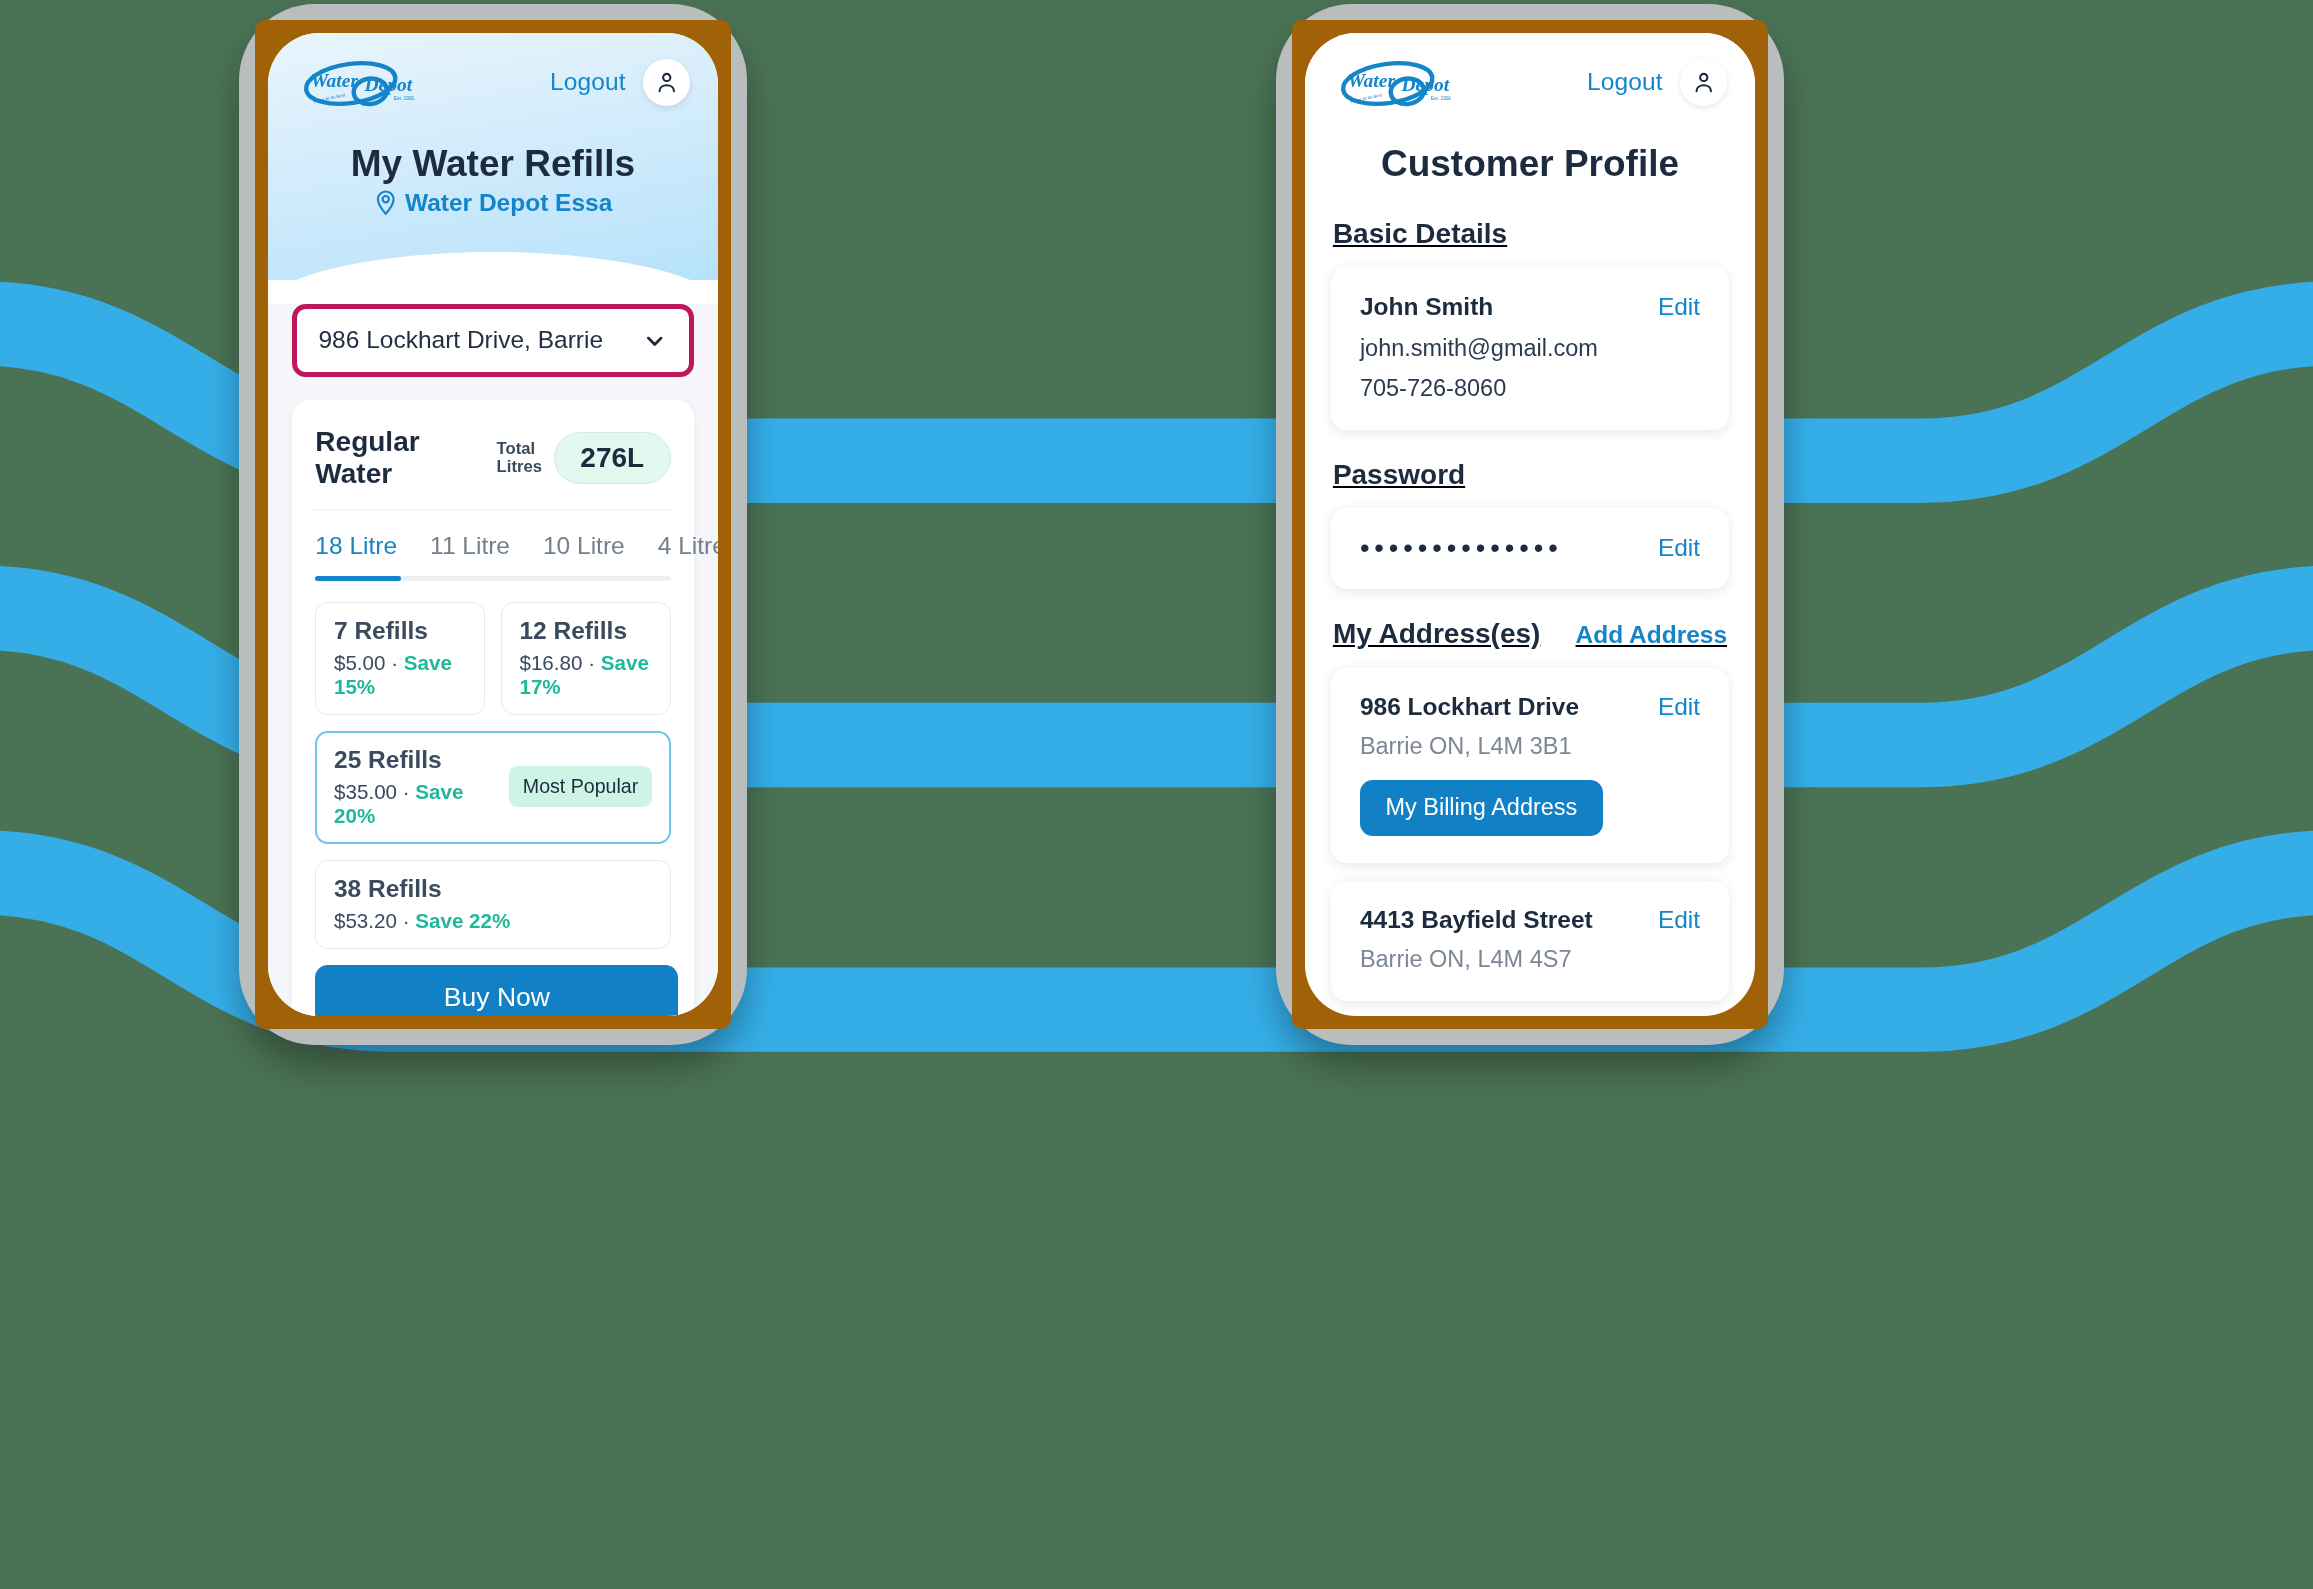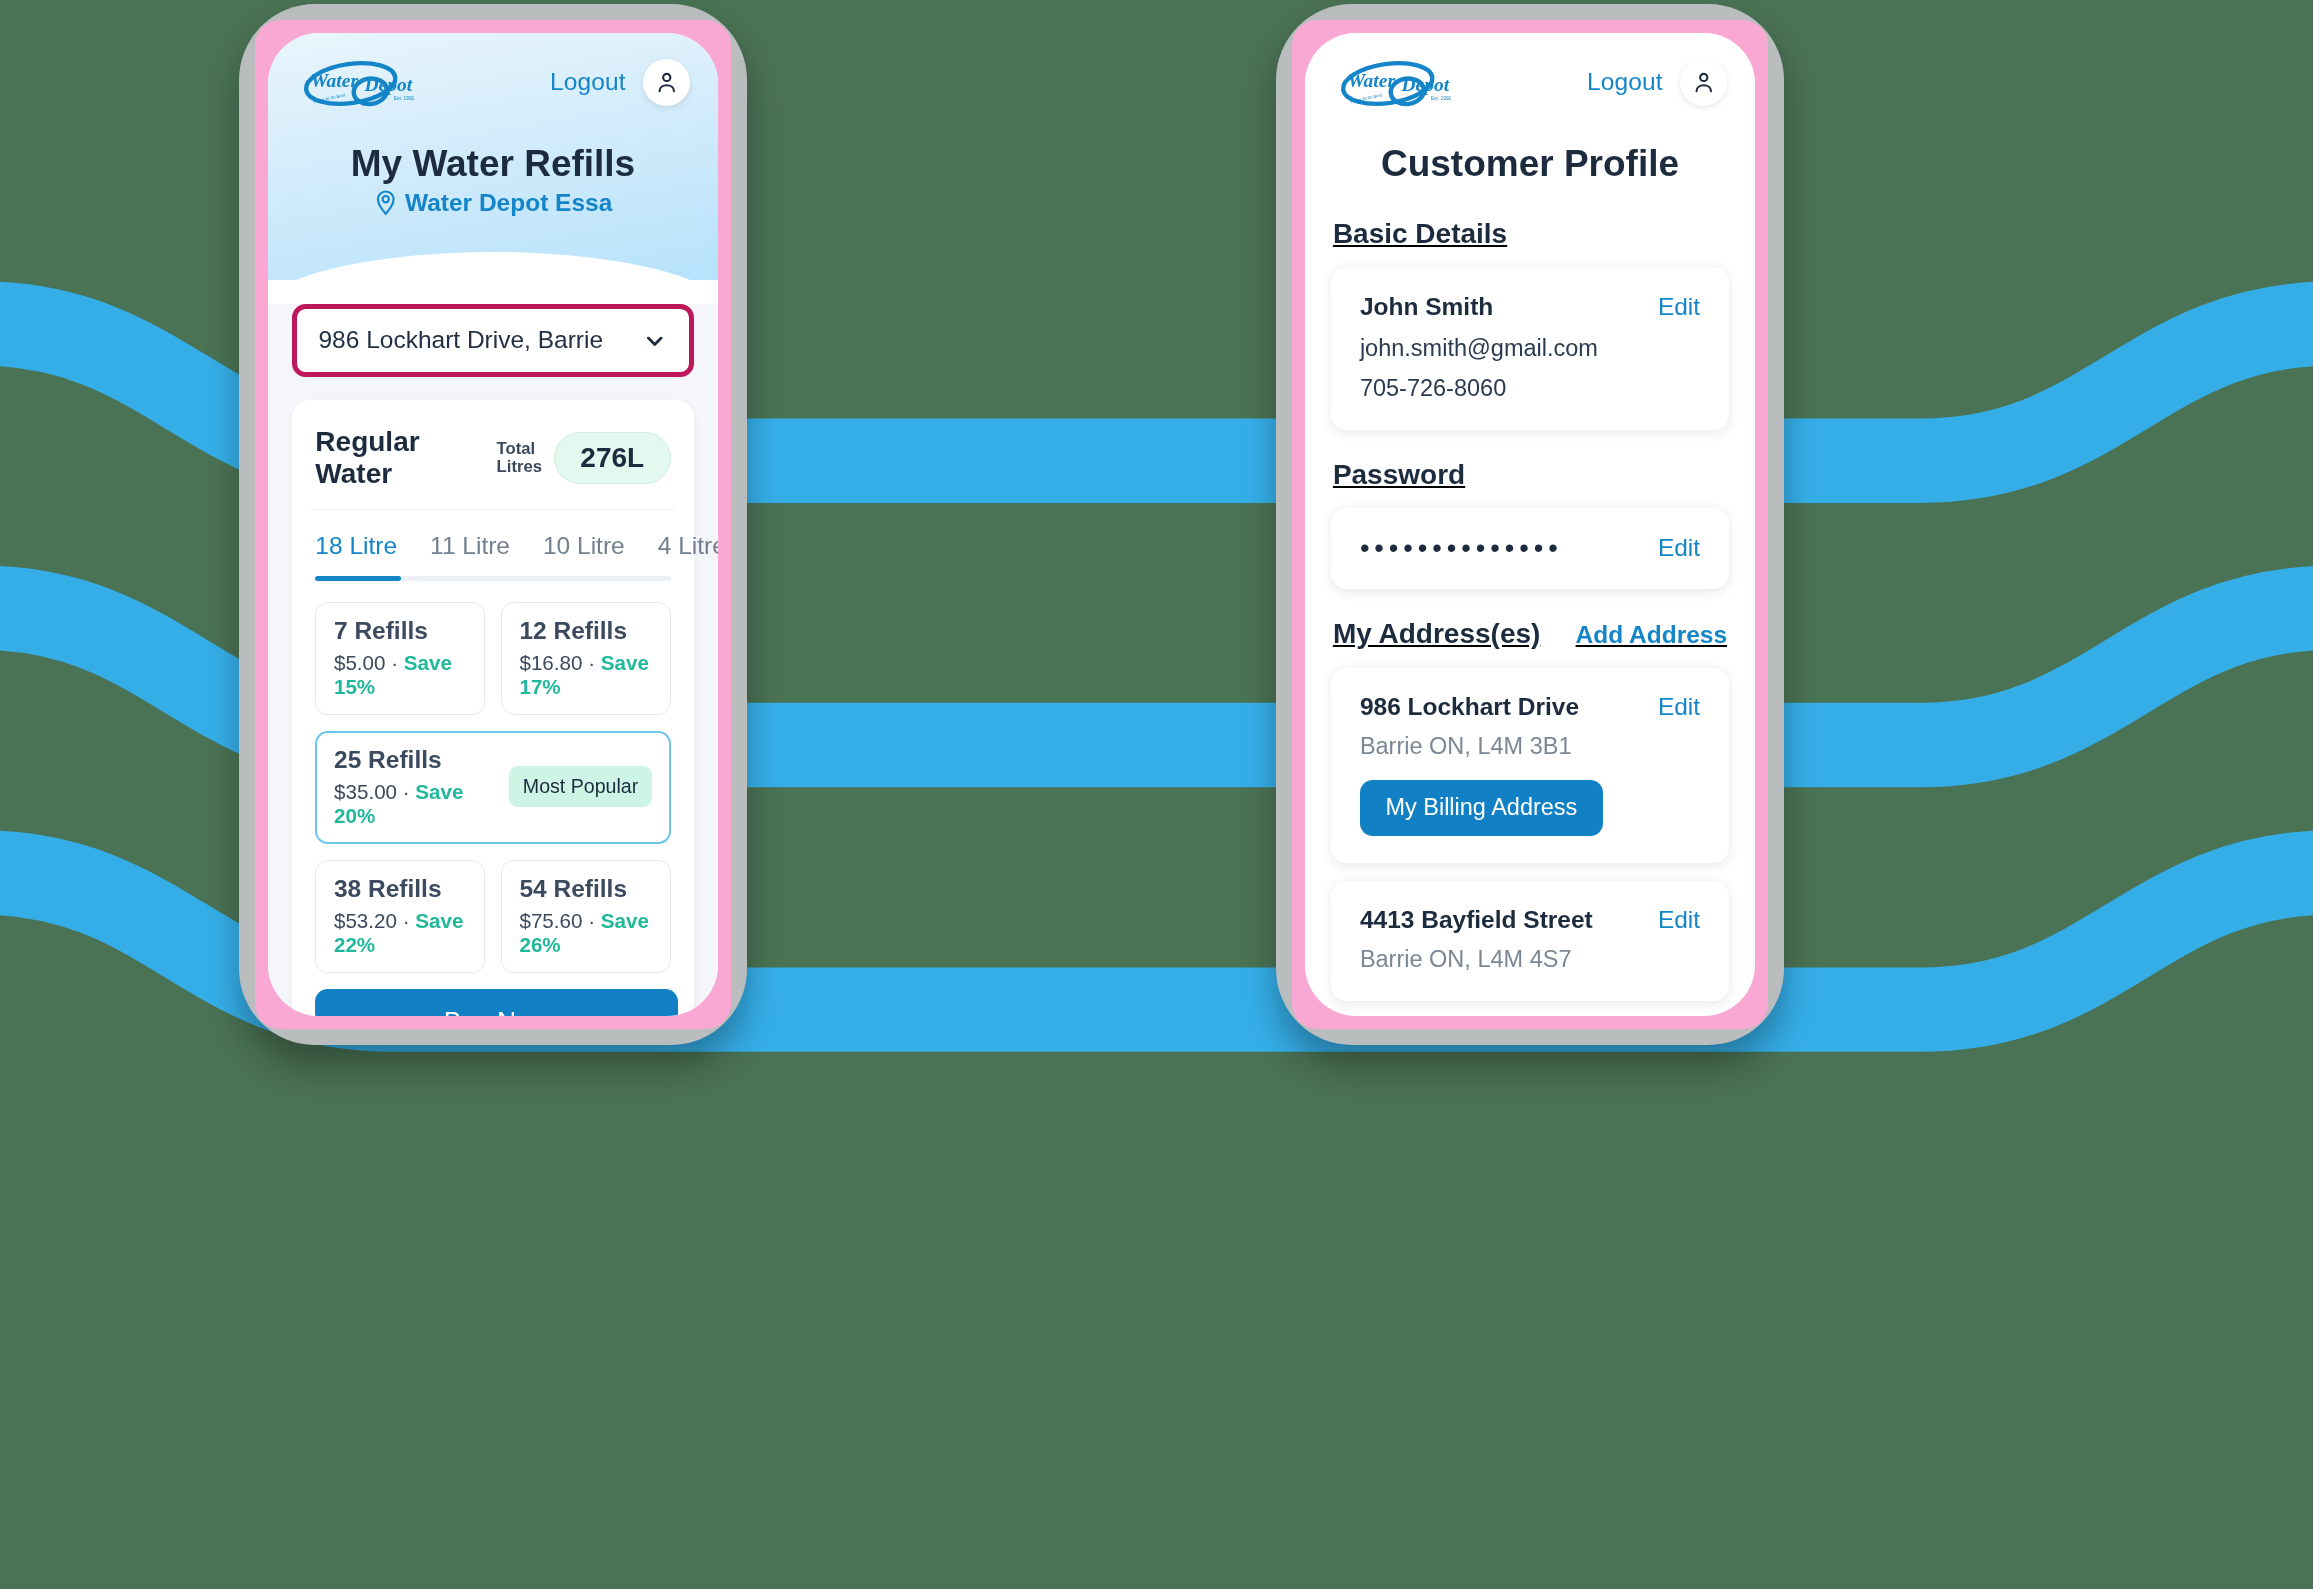--- a/index.html
+++ b/index.html
@@ -31,22 +31,22 @@
   
   .phone {
     position: absolute;
     z-index: 2;
     border-radius: 76px;
     background: #b9bdbd;
     padding: 15.7px;
     box-shadow: 0 21.6px 33px rgba(0,0,0,0.30);
   }
   .phone-inner {
-    border-radius: 25px;
-    background: #f9a8d4;
+    border-radius: 10px;
+    background: #a16207;
     padding: 13.7px;
     height: 100%;
   }
   .screen {
     border-radius: 51px;
     background: #ffffff;
     height: 100%;
     overflow: hidden;
     position: relative;
   }
@@ -390,26 +390,20 @@
                 </div>
               </div>
 
               <div class="opt-row">
                 <div class="opt">
                   <div class="opt-title">38 Refills</div>
                   <div class="opt-sub">
                     <span>$53.20</span><span> · </span><span class="save">Save 22%</span>
                   </div>
                 </div>
-                <div class="opt">
-                  <div class="opt-title">54 Refills</div>
-                  <div class="opt-sub">
-                    <span>$75.60</span><span> · </span><span class="save">Save 26%</span>
-                  </div>
-                </div>
               </div>
             </div>
 
             <button class="buy-btn">Buy Now</button>
           </div>
 
         </div>
       </div>
     </div>
   </div>

